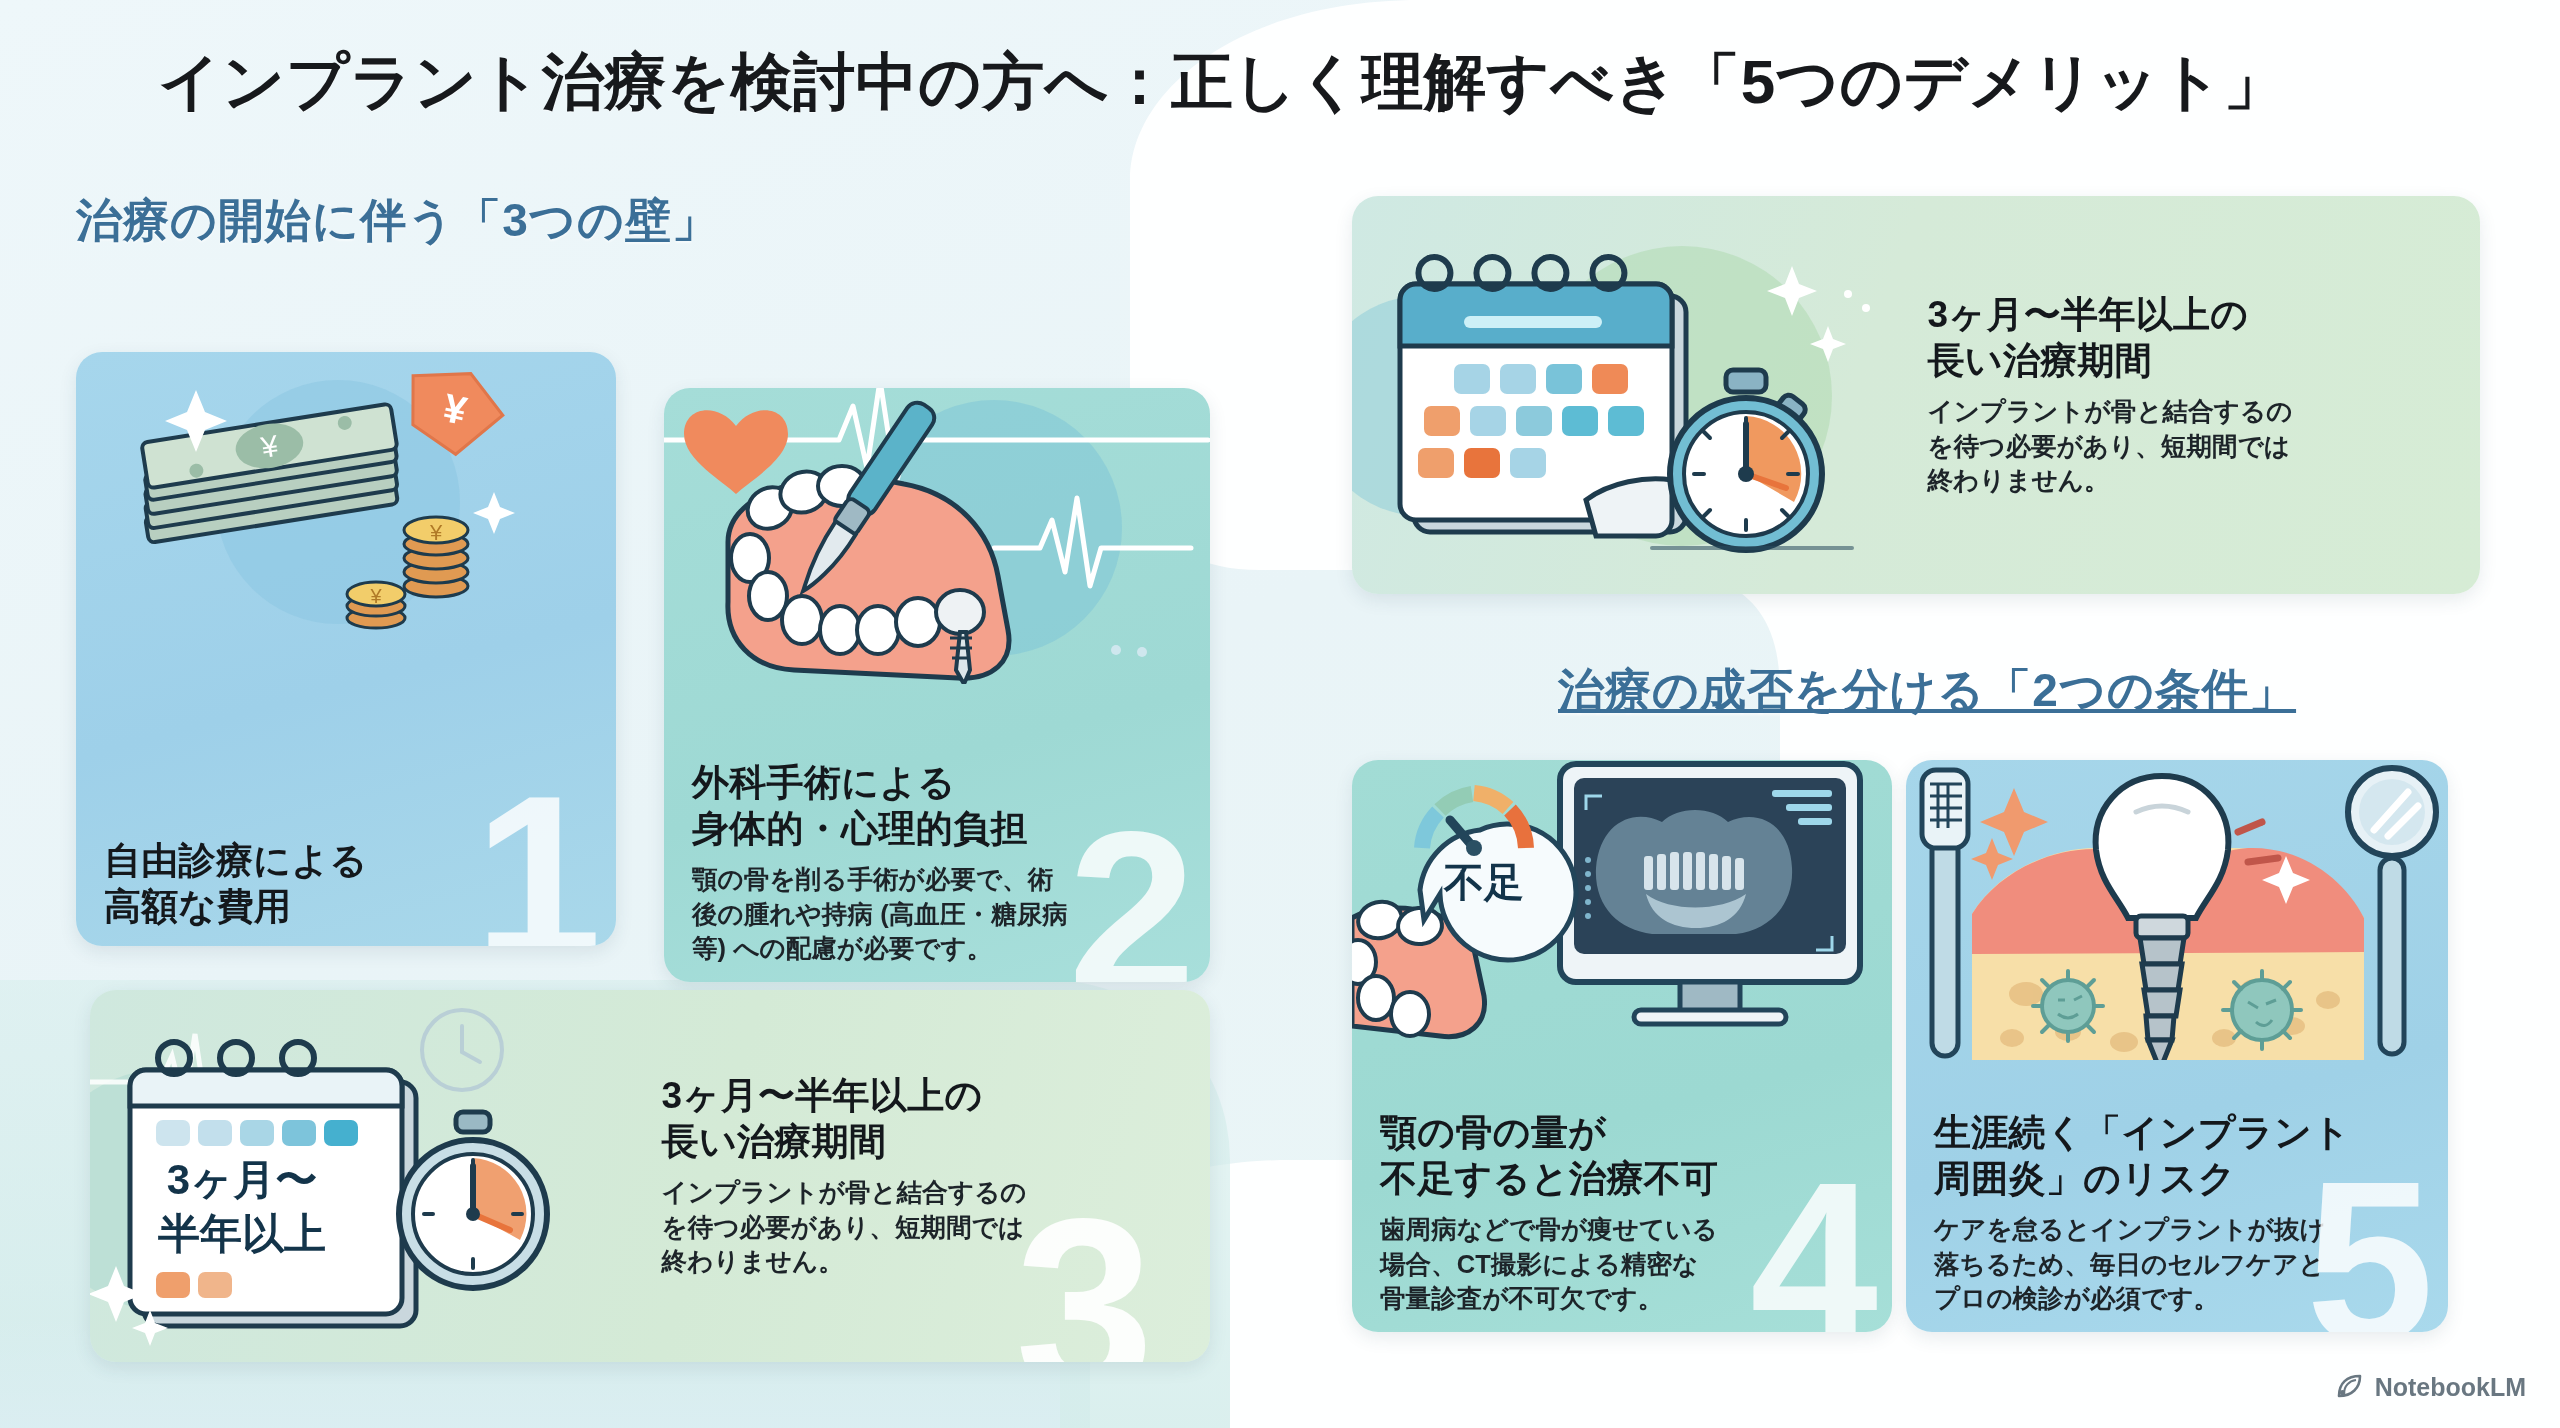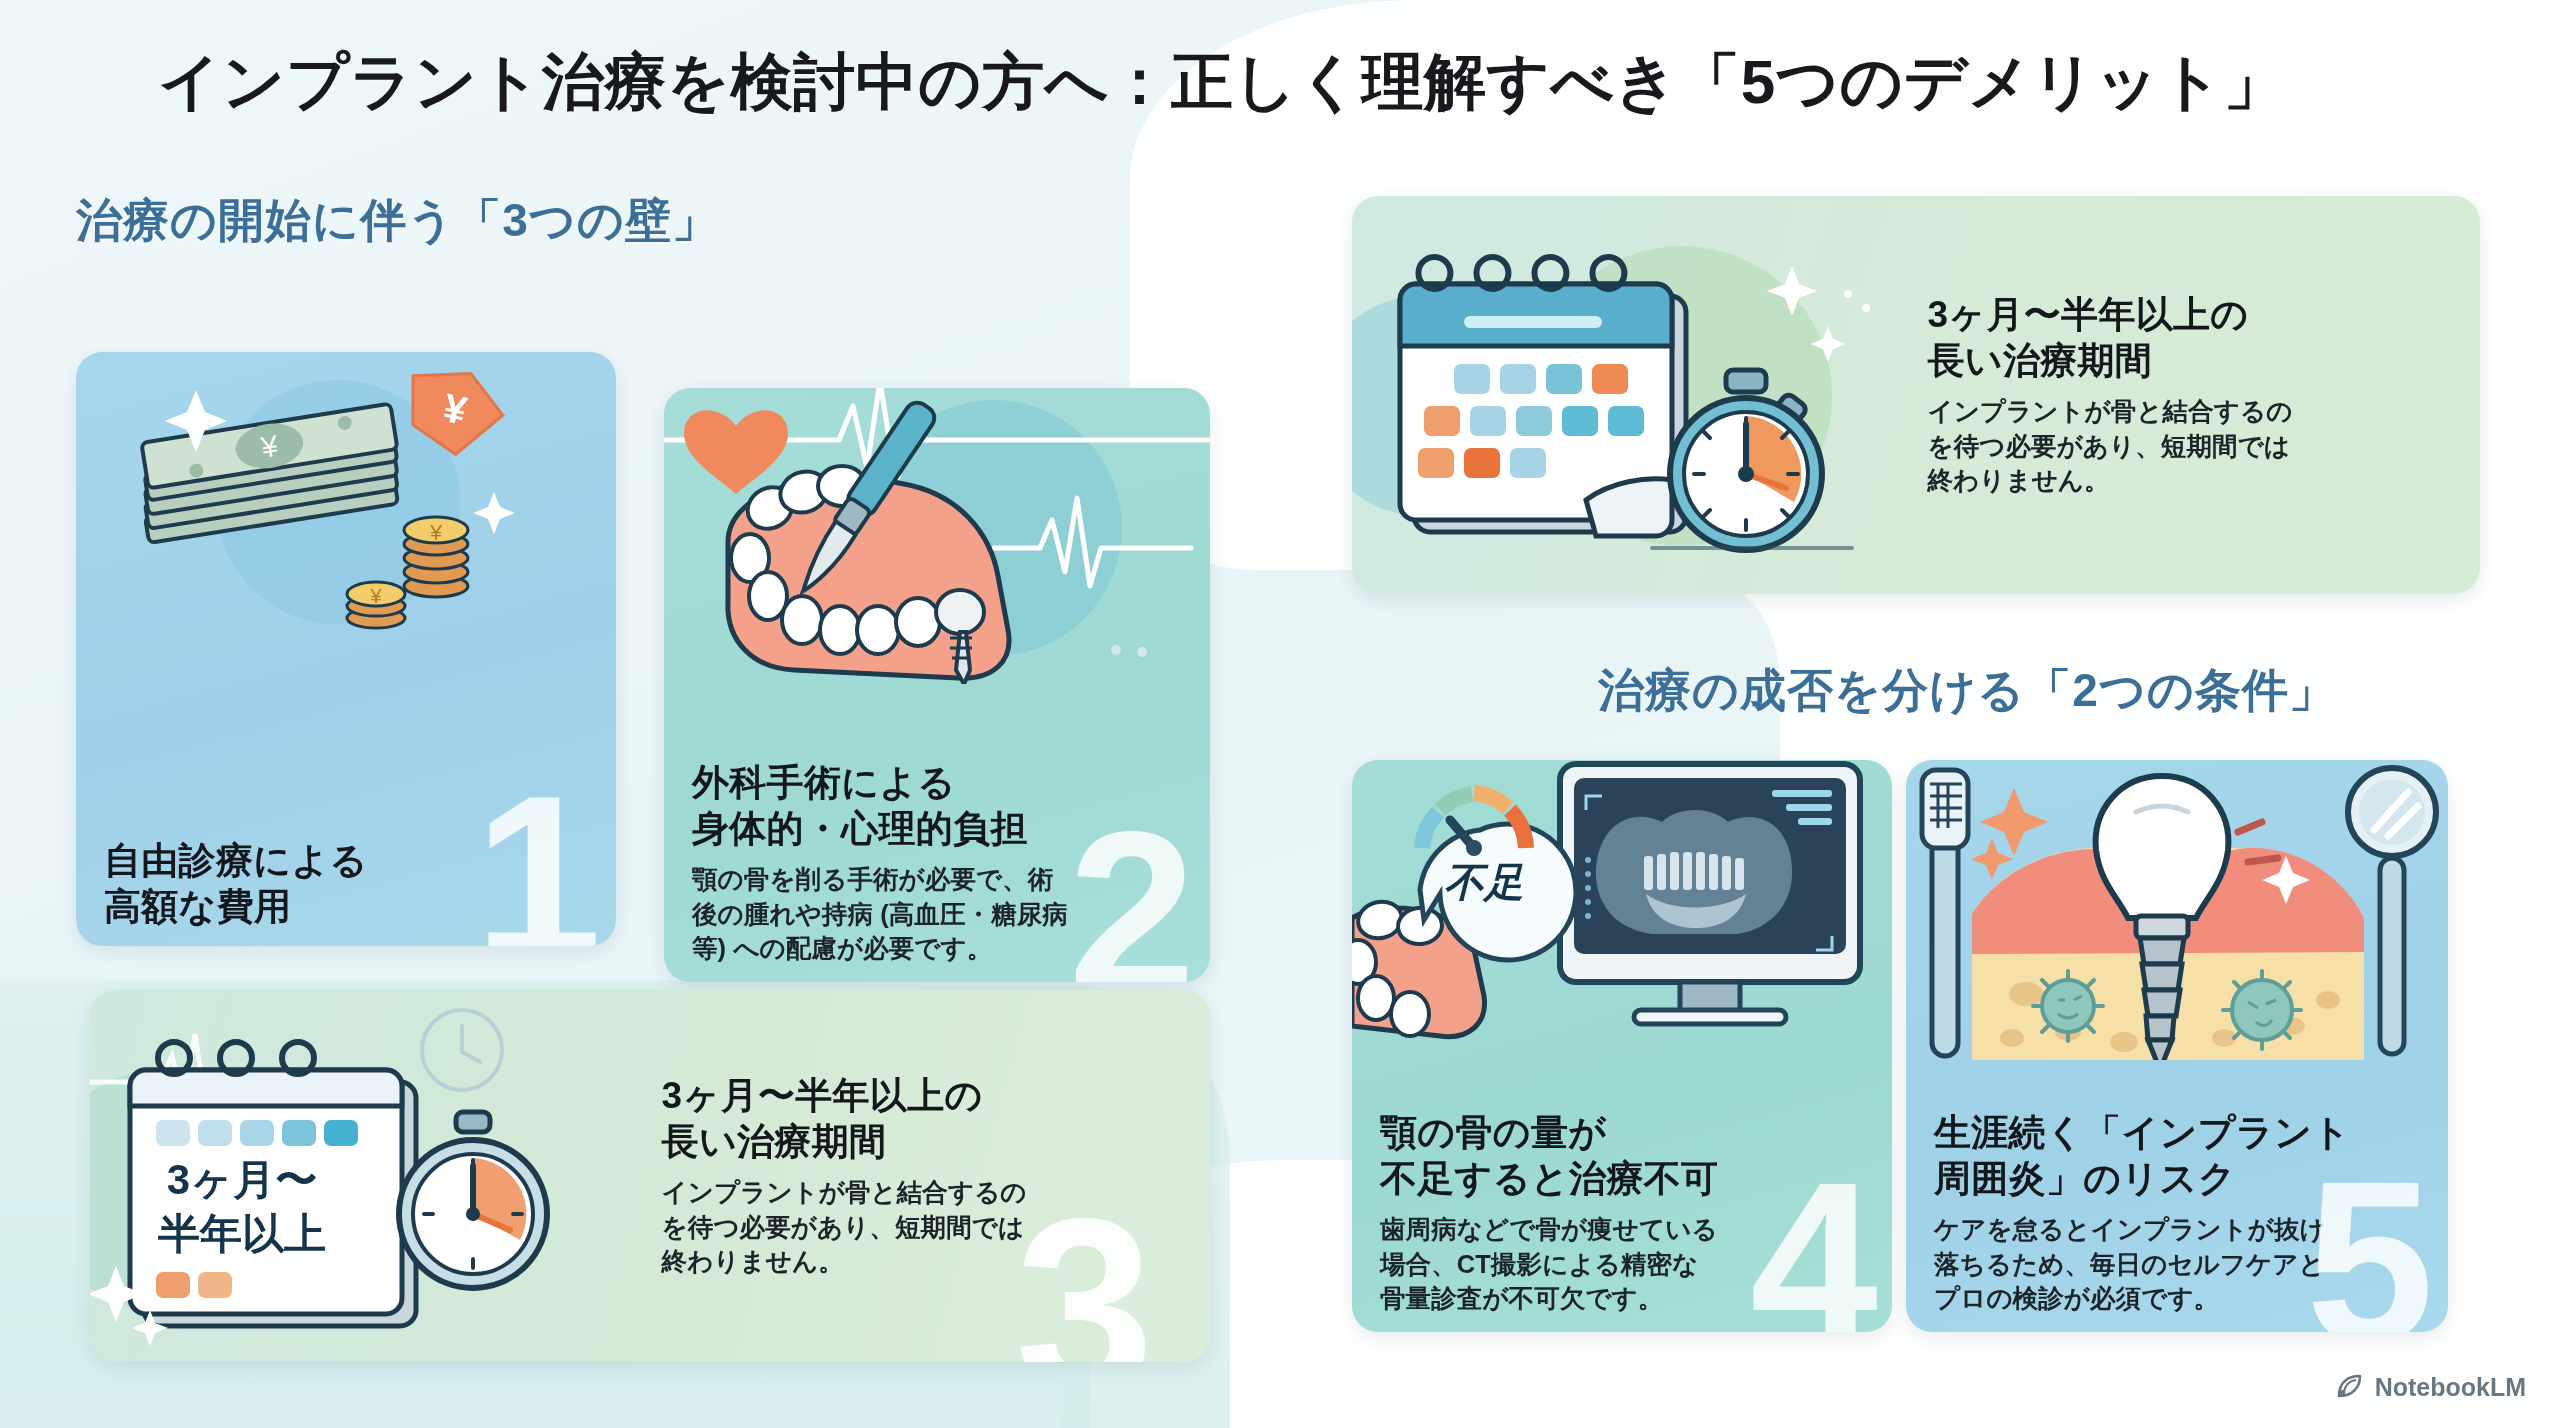--- a/index.html
+++ b/index.html
@@ -36,21 +36,21 @@
     text-shadow:0 1px 0 rgba(255,255,255,.6);
     z-index:9;
   }
 
   
   .sec-head{
     position:absolute;font-size:46px;font-weight:700;color:#3b6f97;
     letter-spacing:1px;z-index:9;text-shadow:0 2px 2px rgba(255,255,255,.55);
   }
   #sec-left{left:76px;top:190px;}
-  #sec-right{left:1598px;top:660px;}
+  #sec-right{left:1558px;top:660px;text-decoration:underline;}
 
   
   .card{position:absolute;border-radius:26px;overflow:hidden;
         box-shadow:0 6px 18px rgba(40,70,90,.10);z-index:5;}
   .art{position:absolute;left:0;top:0;right:0;overflow:hidden;}
   .txtzone{position:absolute;left:0;right:0;bottom:0;padding:18px 26px 16px 28px;}
   .c-title{font-size:37px;font-weight:700;color:#14181c;line-height:1.24;
            white-space:pre-line;letter-spacing:.3px;}
   .c-body{font-size:25.5px;font-weight:600;color:#1d2429;line-height:1.36;
           white-space:pre-line;margin-top:10px;letter-spacing:.1px;}
@@ -312,21 +312,21 @@
     <div class="c-title">3ヶ月〜半年以上の
 長い治療期間</div>
     <div class="c-body">インプラントが骨と結合するの
 を待つ必要があり、短期間では
 終わりません。</div>
   </div>
   <div class="bignum" style="left:auto;right:56px;bottom:-70px;font-size:250px;color:rgba(255,255,255,.9);">3</div>
 </div>
 
 <div class="card" id="card4">
-  <div class="art" style="height:300px;font-style:italic;">
+  <div class="art" style="height:300px;">
     <svg viewBox="0 0 540 300" width="540" height="300">
       <g transform="translate(208,4)">
         <rect x="0" y="0" width="300" height="218" rx="16" fill="#eef4f7" stroke="#22455a" stroke-width="6"></rect>
         <rect x="14" y="14" width="272" height="176" rx="10" fill="#2b4358"></rect>
         <g opacity=".9">
           <path d="M36 104 C40 58 74 44 102 58 C118 42 152 42 168 58 C198 44 230 60 232 104 C234 140 210 166 176 170 L92 170 C58 166 34 142 36 104 Z" fill="#9fc3d4" opacity=".55"></path>
           <g fill="#eaf6fb">
             <rect x="84" y="92" width="9" height="34" rx="3"></rect>
               <rect x="97" y="90" width="9" height="36" rx="3"></rect>
             <rect x="110" y="88" width="9" height="38" rx="3"></rect>

